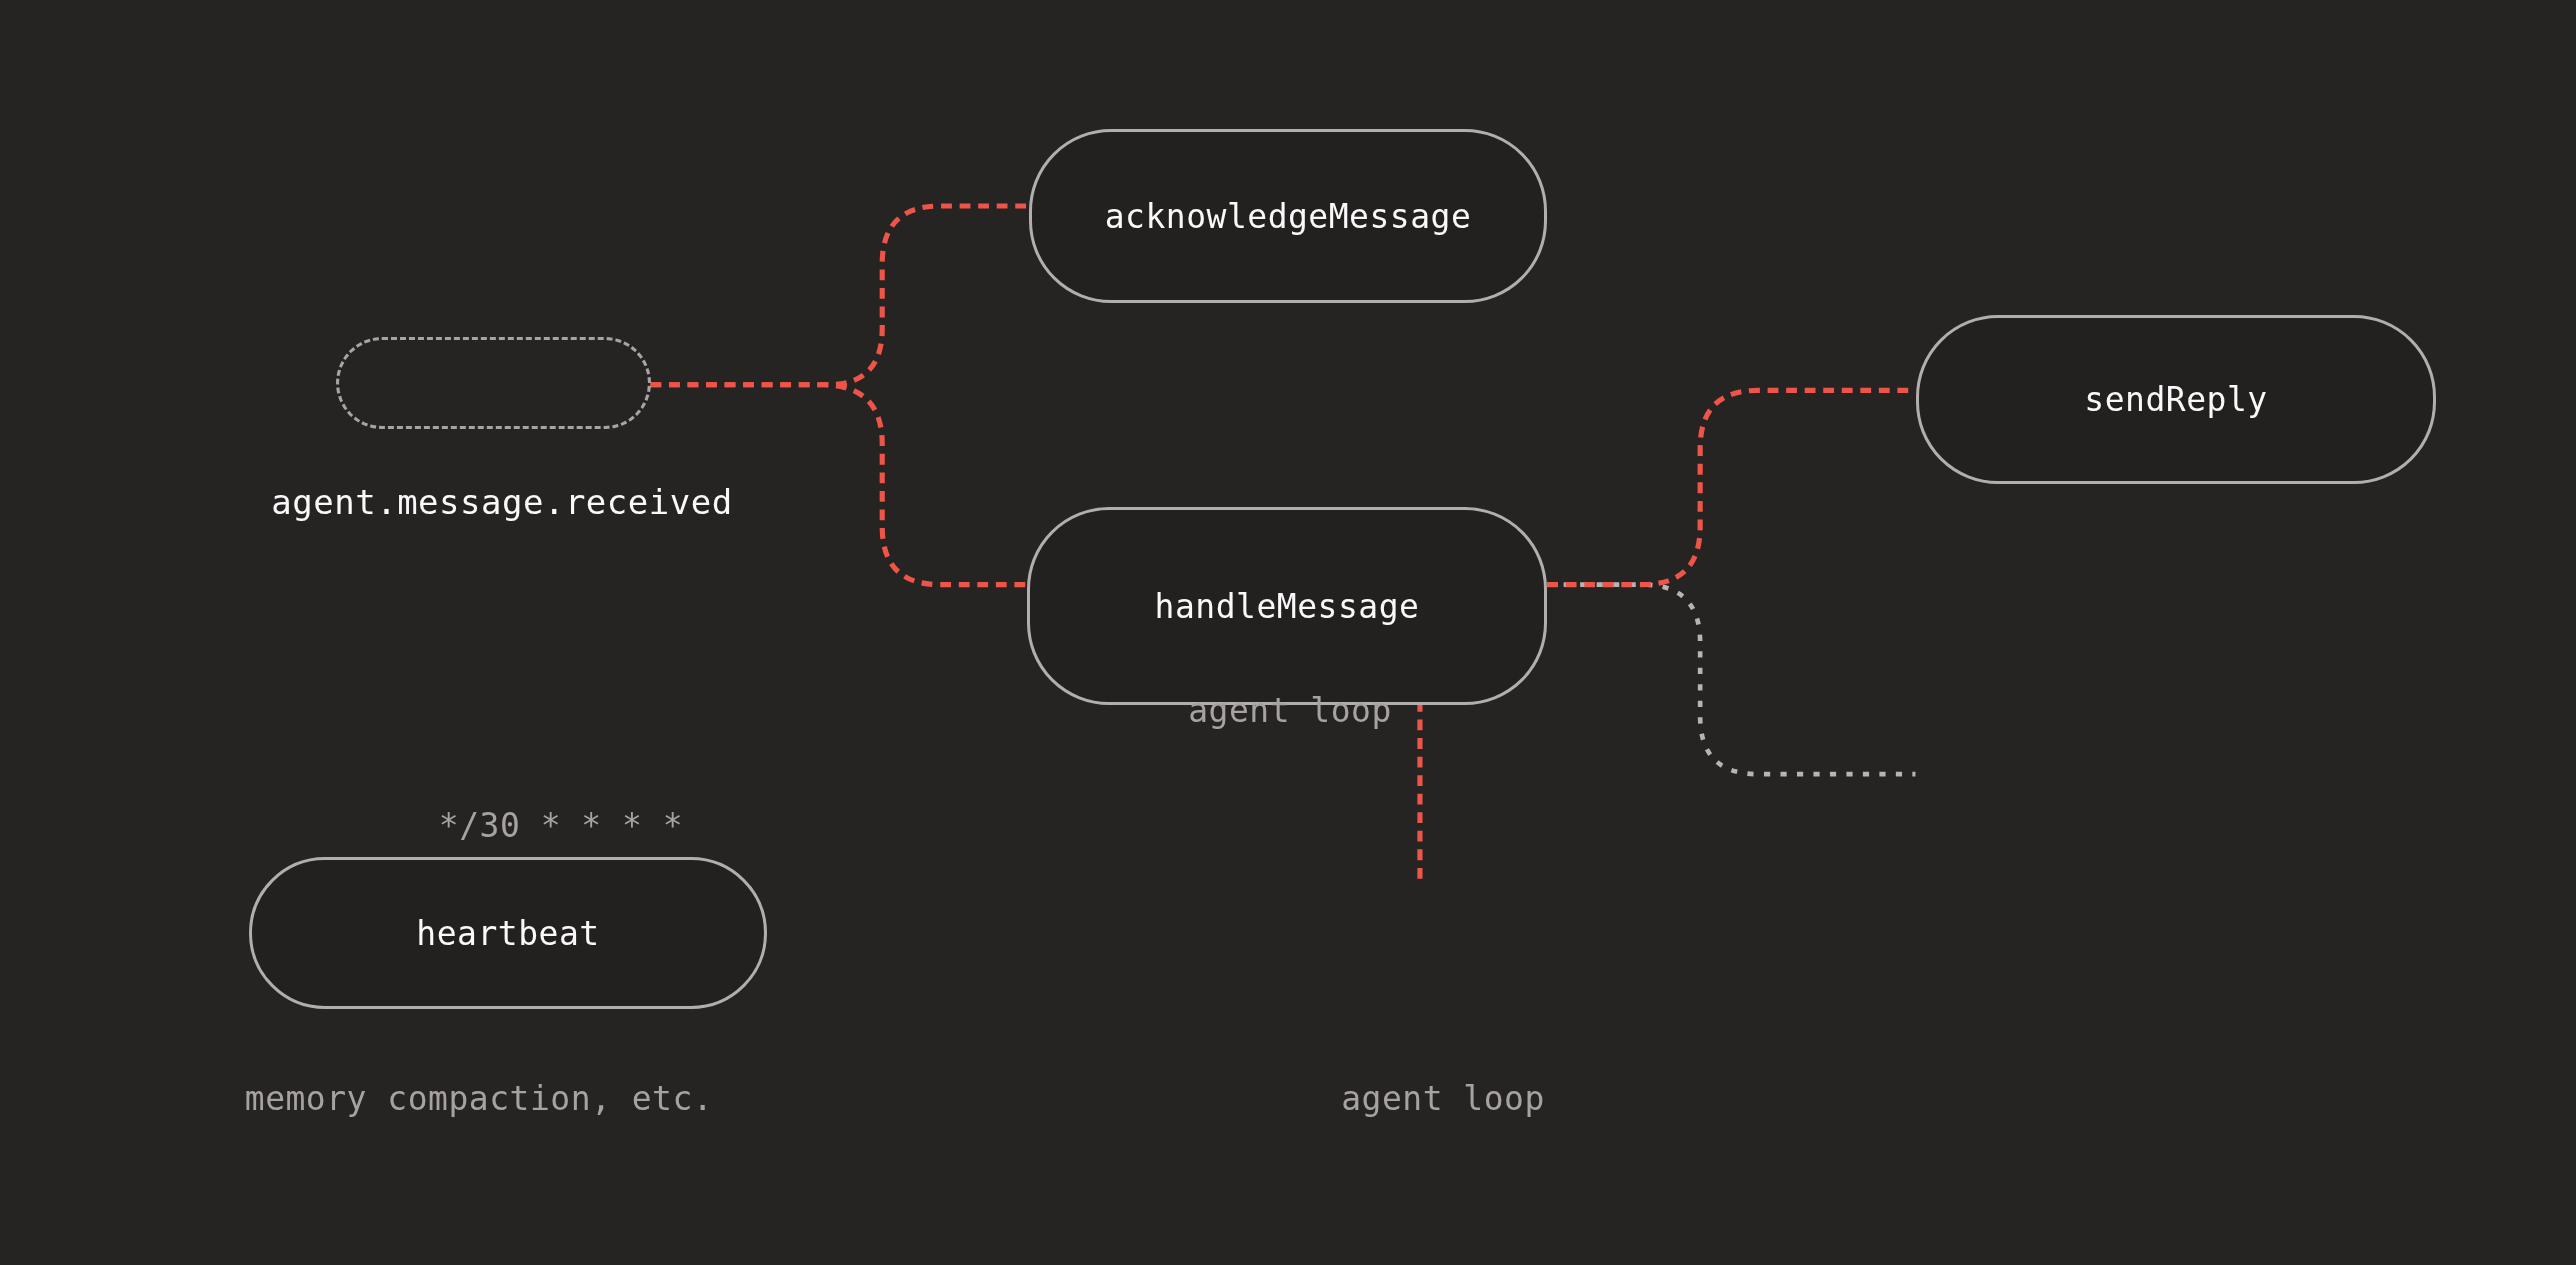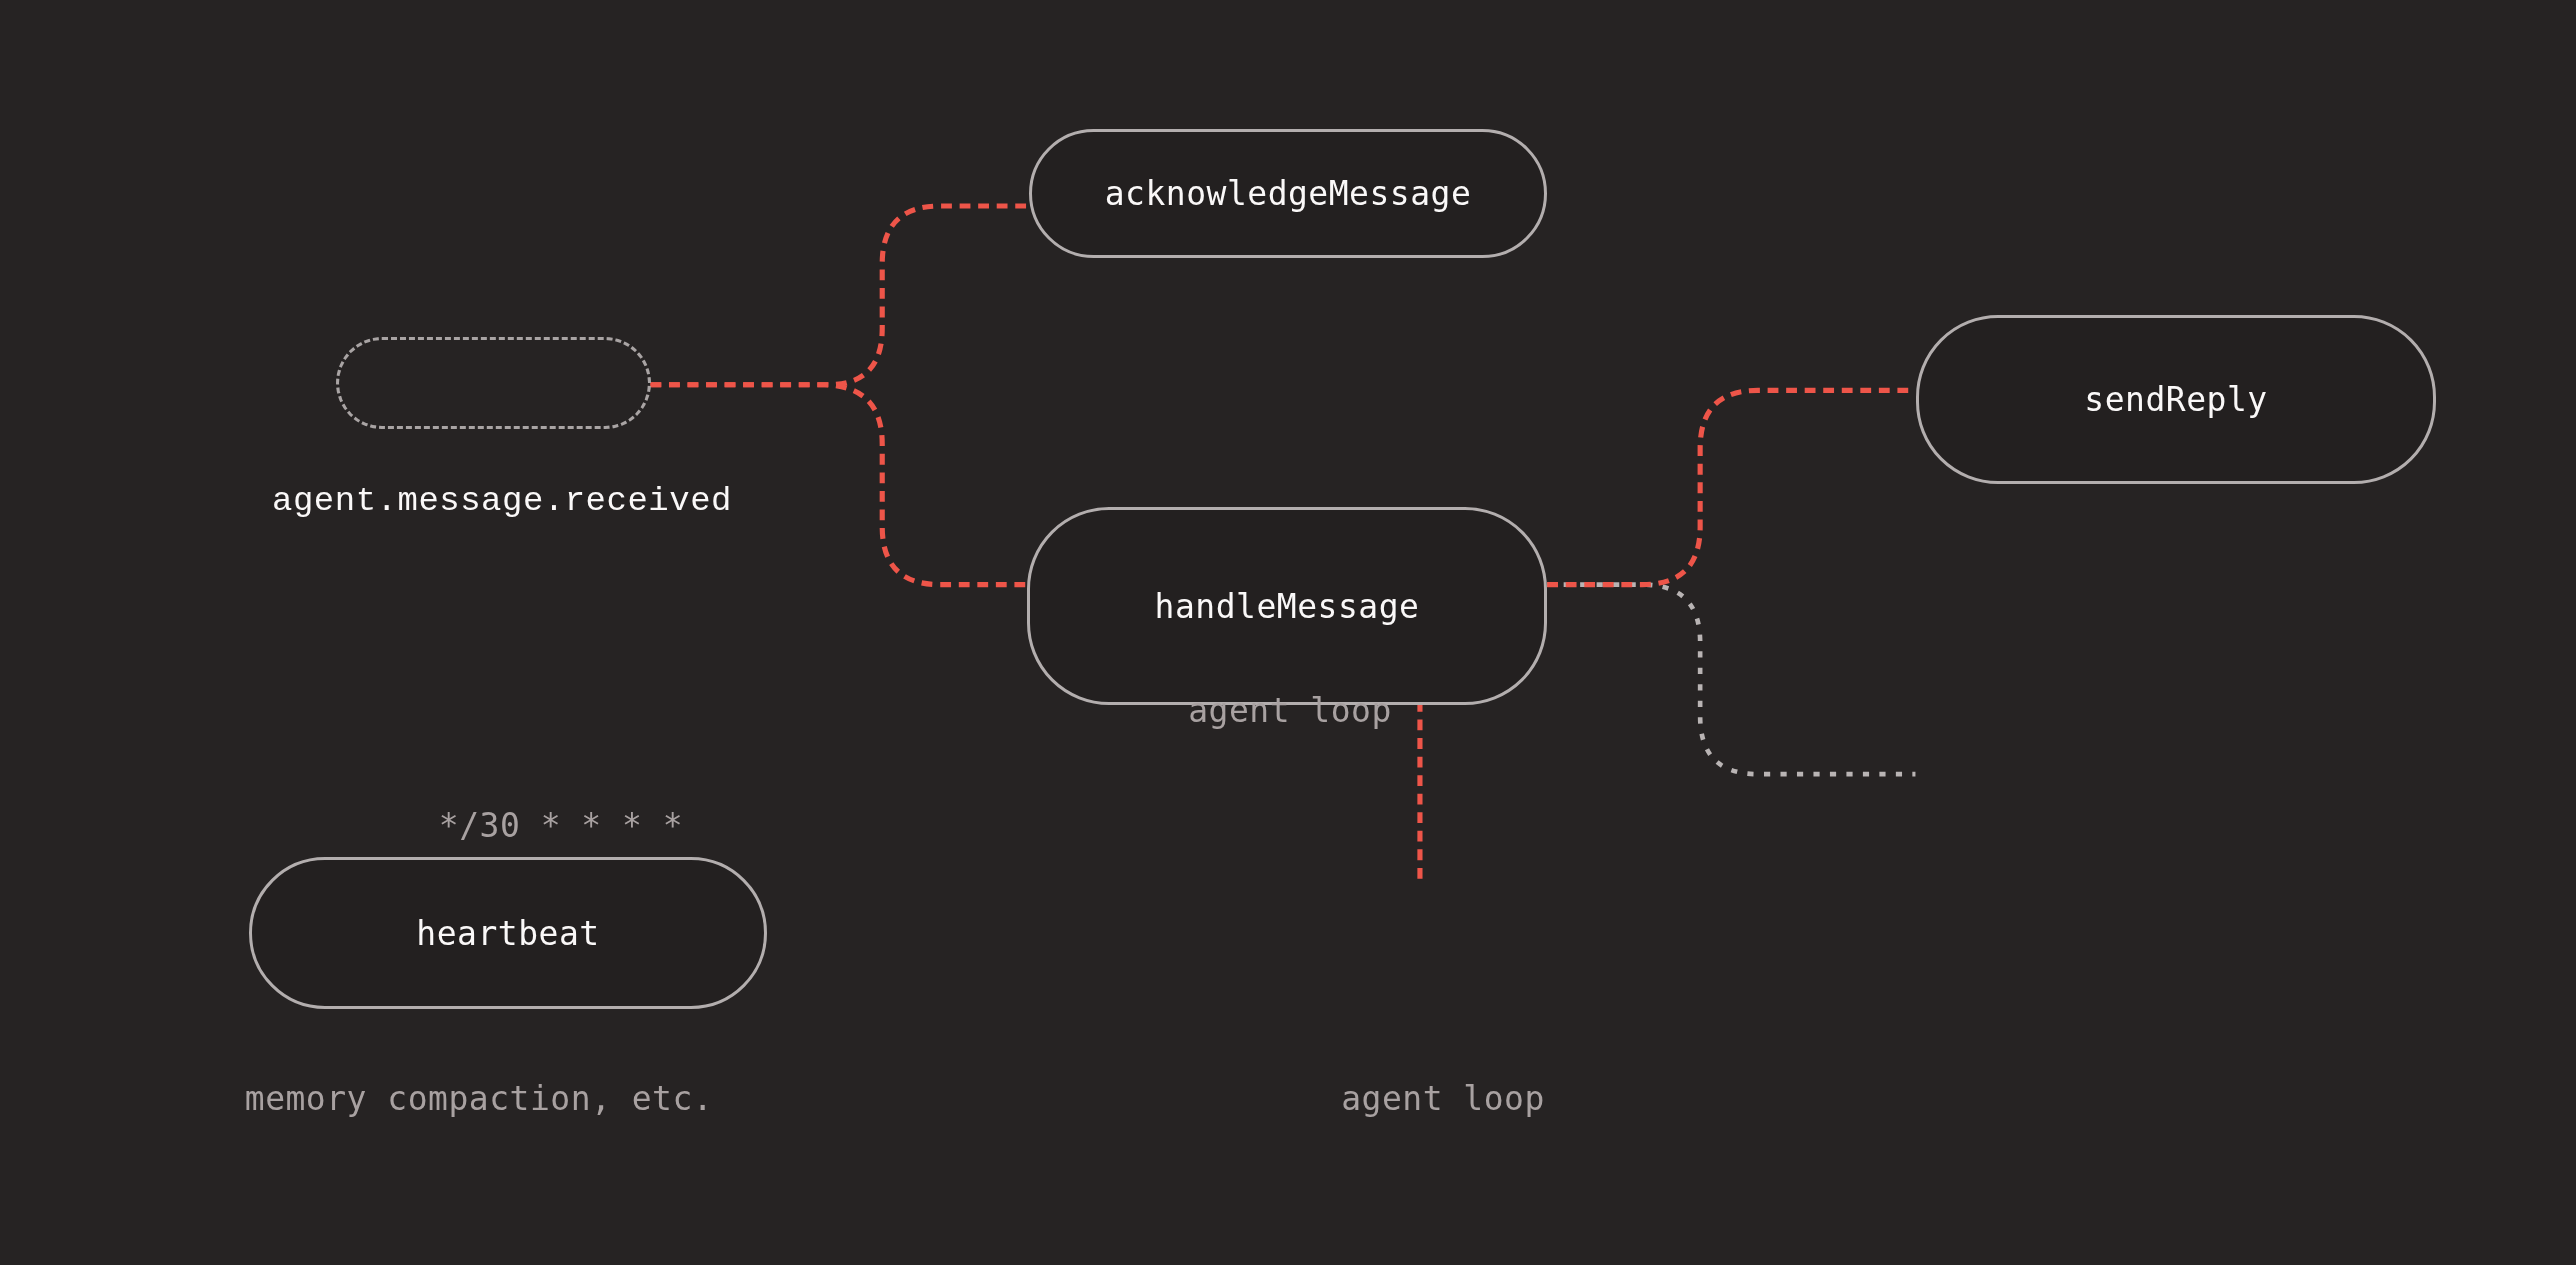--- a/index.html
+++ b/index.html
@@ -52,40 +52,39 @@
     letter-spacing: 0.5px;
     white-space: nowrap;
   }
   .event-label {
     position: absolute;
     transform: translateX(-50%);
     color: var(--label);
     font-size: 34px;
     letter-spacing: 0.5px;
     white-space: nowrap;
-    font-family: Liberation Mono, monospace;
   }
 </style>
 </head>
 <body>
 
 <div class="canvas">
 
   <svg class="edges" viewBox="0 0 5120 2456" xmlns="http://www.w3.org/2000/svg">
     <path class="edge-grey" d="M3003 1135 H3188 Q3300 1135 3300 1247 V1391 Q3300 1503 3412 1503 H3718"></path>
     <path class="edge-red" d="M1262 747 H1600 Q1712 750 1712 638 V512 Q1712 400 1824 400 H1997"></path>
     <path class="edge-red" d="M1262 747 H1600 Q1712 750 1712 862 V1023 Q1712 1135 1824 1135 H1993"></path>
     <path class="edge-red" d="M3003 1135 H3188 Q3300 1135 3300 1023 V870 Q3300 758 3412 758 H3718"></path>
     <path class="edge-red" d="M2756 1289 V1718"></path>
   </svg>
 
   <div class="node dashed" style="left:336px; top:337px; width:315px; height:92px;"></div>
   <div class="event-label" style="left:502px; top:482px;">agent.message.received</div>
 
-  <div class="node" style="left:1029px; top:129px; width:518px; height:129px;">
+  <div class="node" style="left:1029px; top:129px; width:518px; height:174px;">
     <span>acknowledgeMessage</span>
   </div>
 
   <div class="node" style="left:1027px; top:507px; width:520px; height:198px;">
     <span>handleMessage</span>
   </div>
   <div class="caption" style="left:1290px; top:691px;">agent loop</div>
 
   <div class="node" style="left:1916px; top:315px; width:520px; height:169px;">
     <span>sendReply</span>

